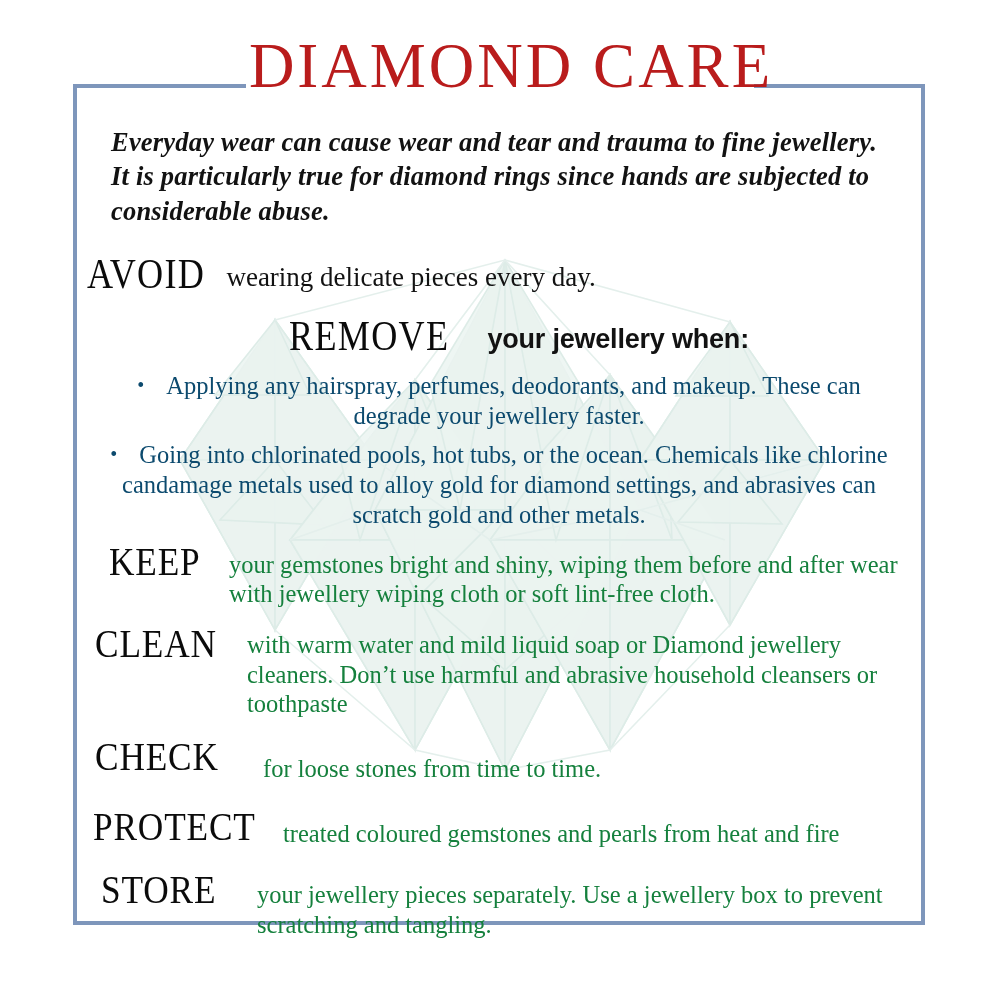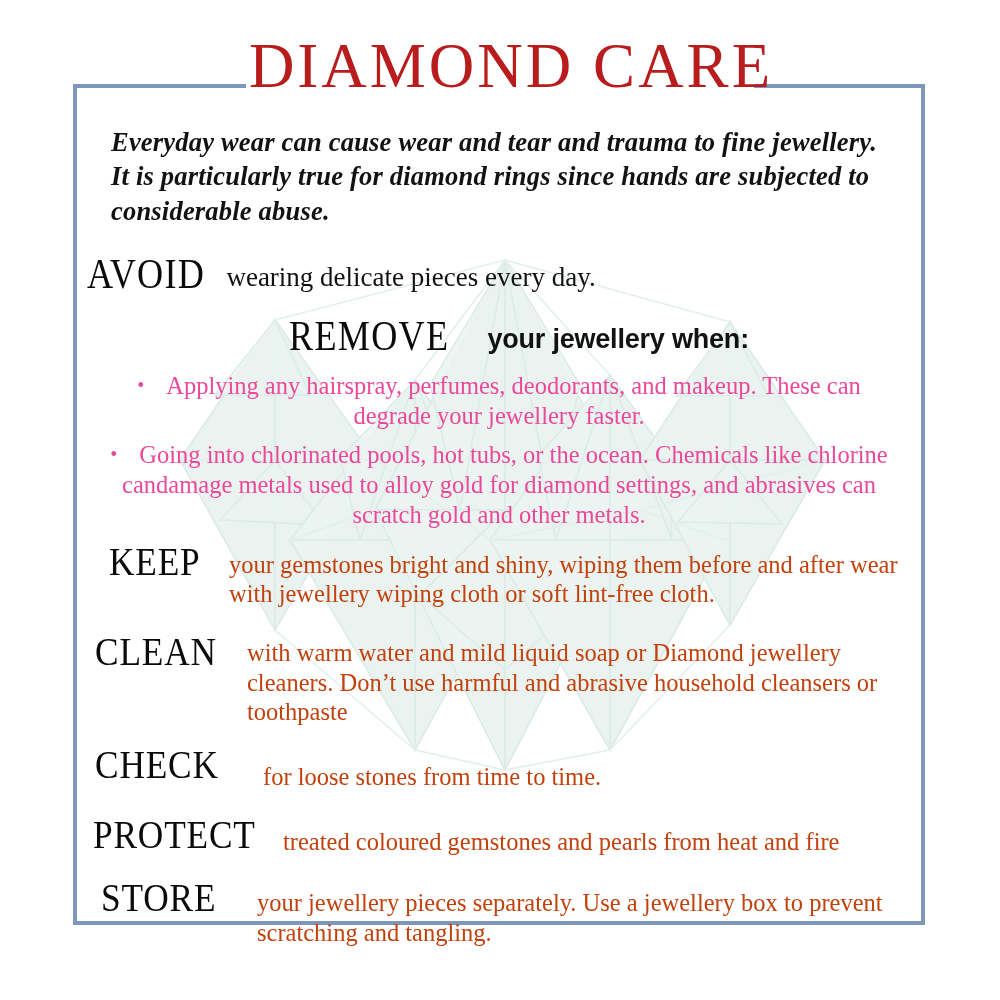--- a/index.html
+++ b/index.html
@@ -140,21 +140,21 @@
 
   
   #bullets {
     margin-top: 11px;
   }
   .bullet {
     text-align: center;
     font-family: "Liberation Serif", serif;
     font-size: 24.5px;
     line-height: 1.22;
-    color: #ec4899;
+    color: #0c4a6e;
     margin: 0 12px 9px 12px;
   }
   .bullet .dot {
     font-size: 20px;
     vertical-align: 2px;
     padding-right: 22px;
   }
 
   
   .defrow {
@@ -173,29 +173,29 @@
     transform: scaleX(0.86);
     transform-origin: left top;
     white-space: nowrap;
     margin-top: -4px;
   }
   .defrow .desc {
     flex: 1 1 auto;
     font-family: "Liberation Serif", serif;
     font-size: 24.5px;
     line-height: 1.20;
-    color: #c2410c;
+    color: #15803d;
   }
 
   
   #row-keep    { margin-top: 16px; padding-left: 22px; }
   #row-keep .term   { width: 120px; }
   #row-keep .desc   { padding-top: 4px; padding-right: 4px; }
 
-  #row-clean   { margin-top: 28px; padding-left: 8px; }
+  #row-clean   { margin-top: 20px; padding-left: 8px; }
   #row-clean .term  { width: 152px; }
   #row-clean .desc  { padding-top: 2px; }
 
   #row-check   { margin-top: 22px; padding-left: 8px; }
   #row-check .term  { width: 168px; }
   #row-check .desc  { padding-top: 13px; }
 
   #row-protect { margin-top: 28px; padding-left: 6px; }
   #row-protect .term { width: 190px; }
   #row-protect .desc { padding-top: 8px; }

